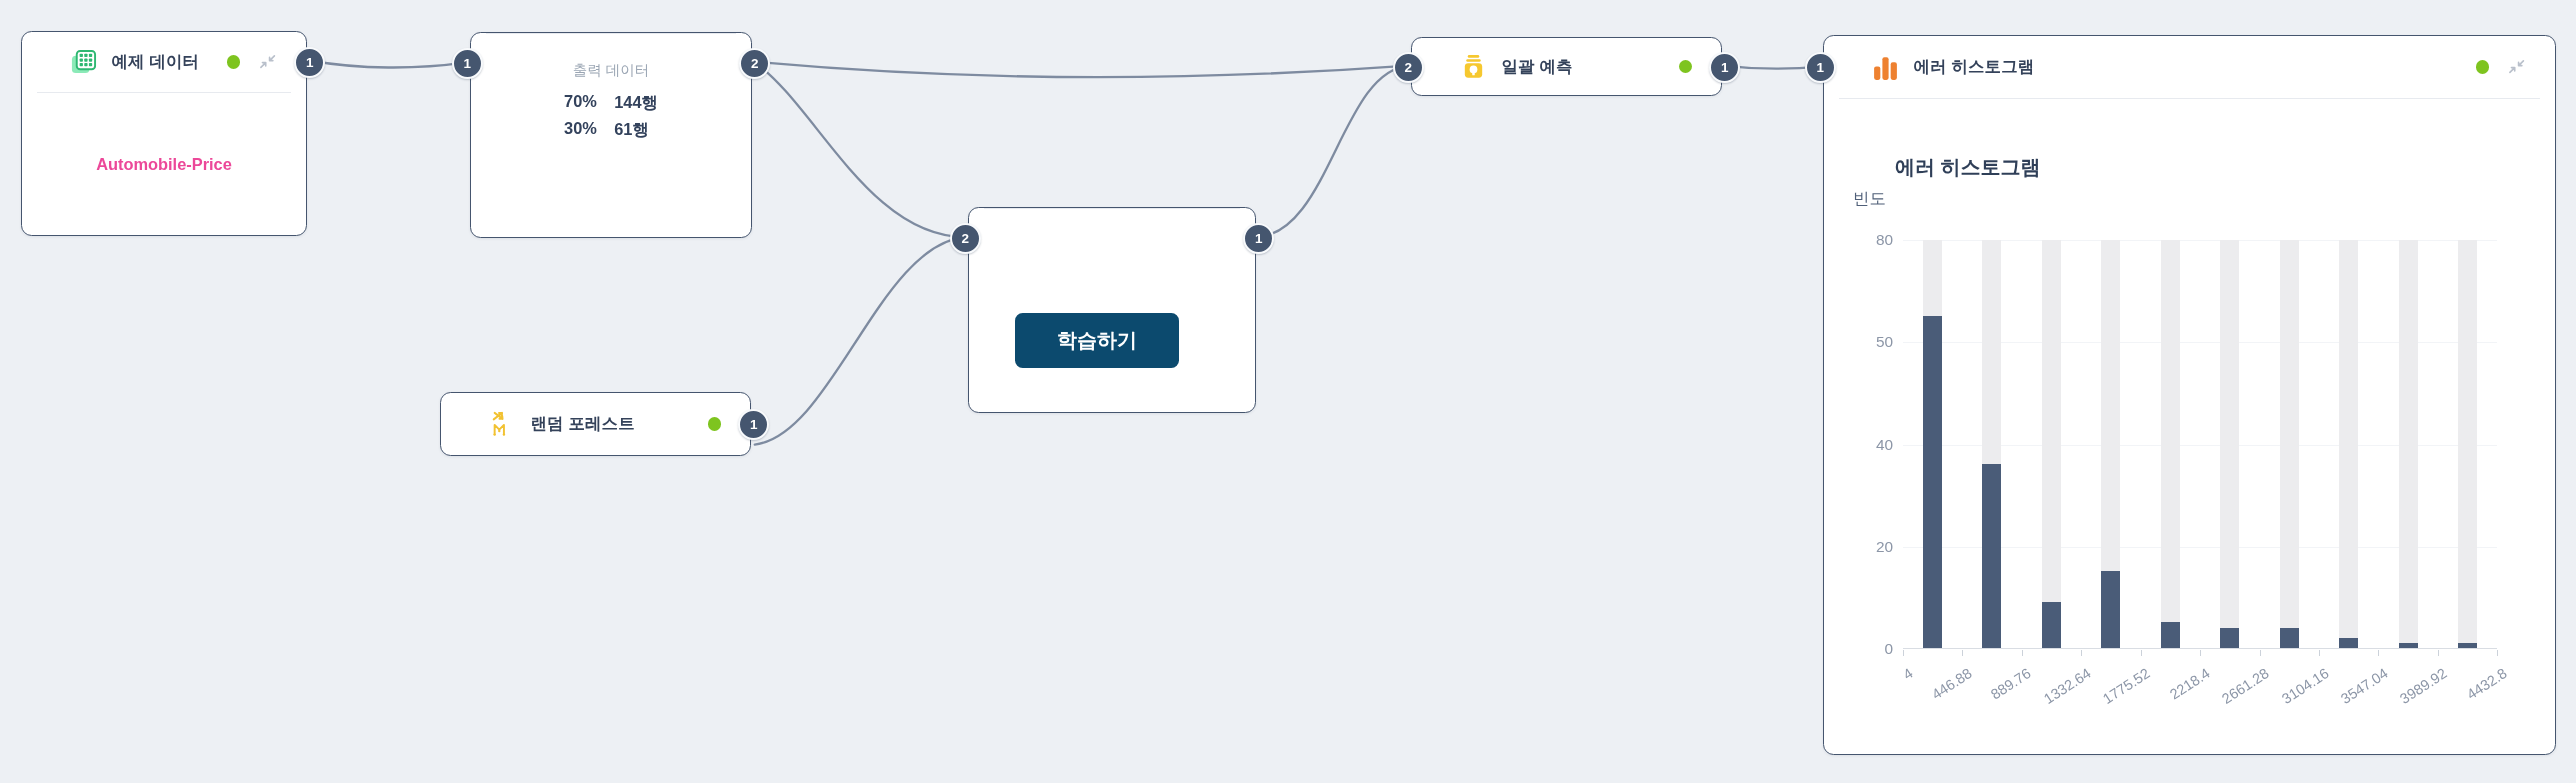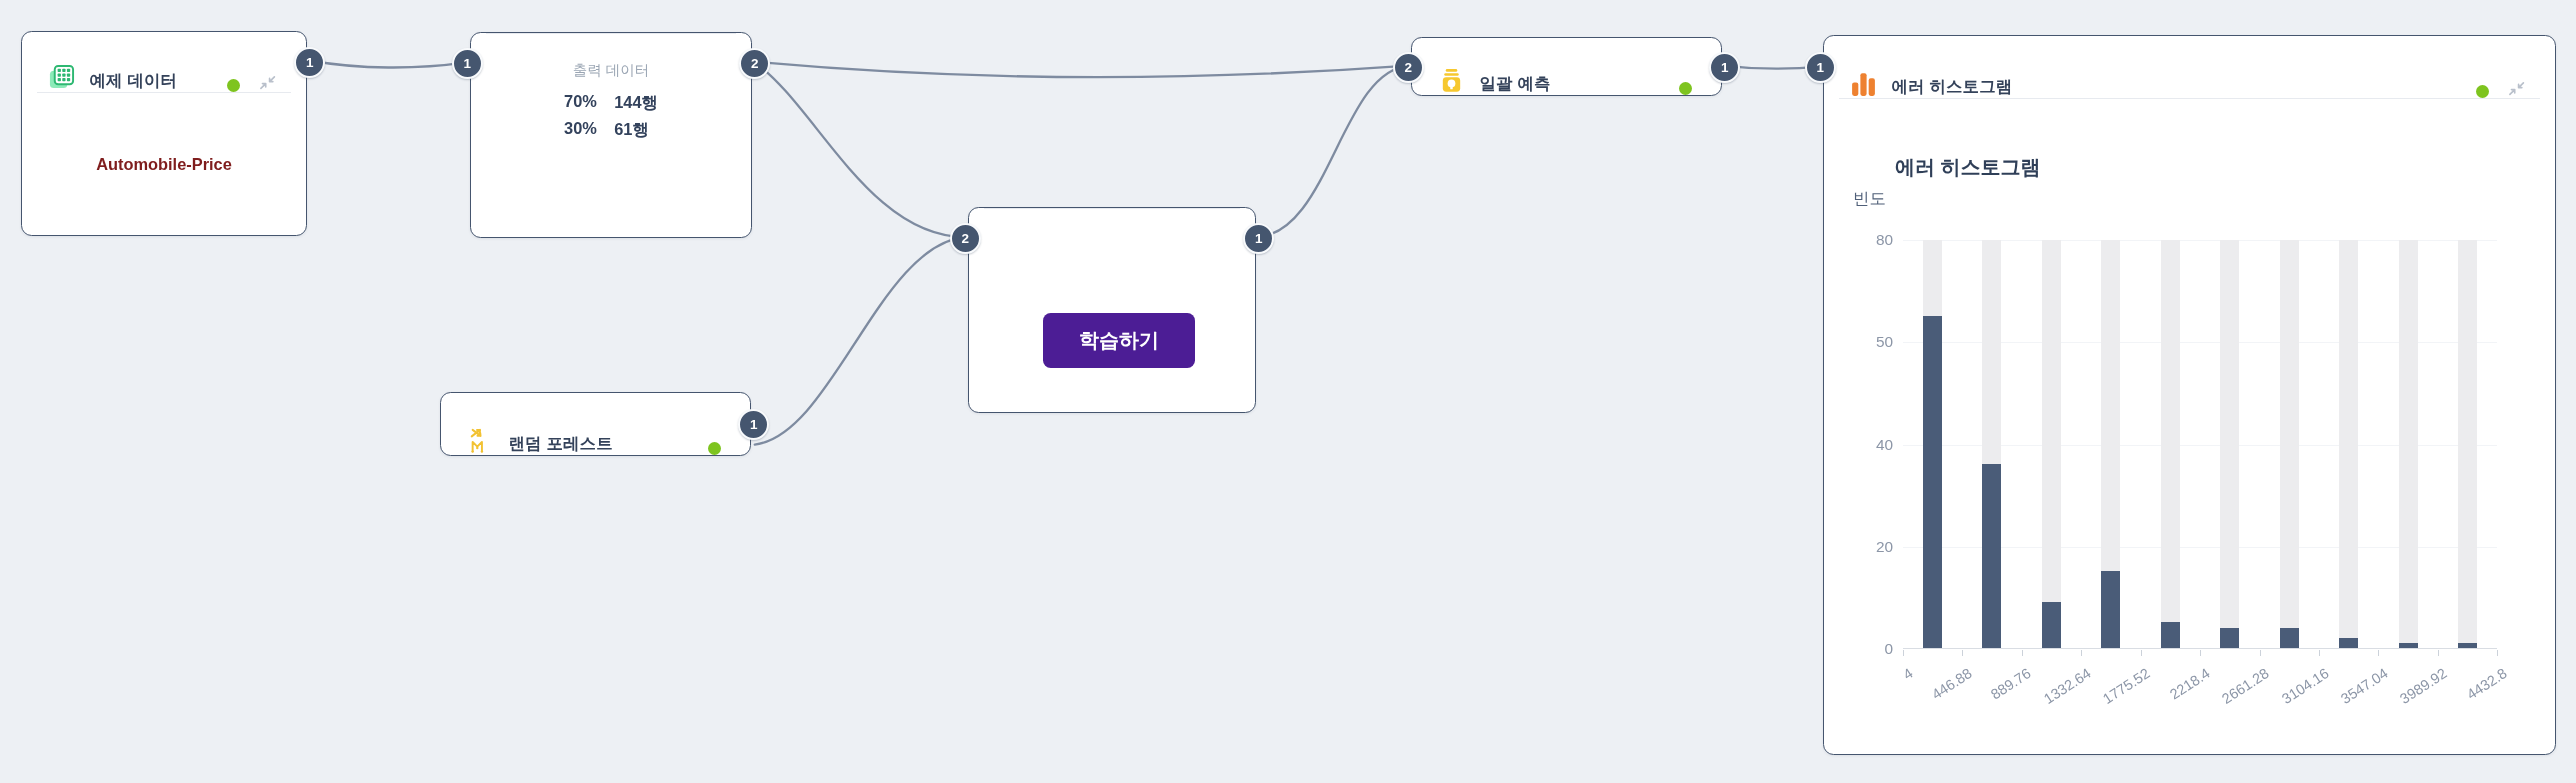--- a/index.html
+++ b/index.html
@@ -11,22 +11,23 @@
   }
   svg.edges { position:absolute; left:0; top:0; z-index:1; }
   svg.edges path { fill:none; stroke:#7e8ba0; stroke-width:2.4; stroke-linecap:round; }
 
   .node {
     position:absolute; z-index:2; background:#ffffff;
     border:1.9px solid #45556e; border-radius:10.6px;
     box-shadow:0 1px 2.9px rgba(40,55,80,.08);
   }
   .node-header {
-    height:60px; display:flex; align-items:flex-end;
+    height:60px; display:flex; align-items:center;
     padding:0 29px 0 25px;
+    margin-left:22px;
   }
   .compact .node-header { height:100%; }
   .node-icon { width:29px; height:29px; flex:0 0 auto; margin-right:13.5px; display:flex; align-items:center; justify-content:center; }
   .node-title { font-size:16.4px; font-weight:700; color:#34425a; letter-spacing:0.2px; white-space:nowrap; }
   .spacer { flex:1; }
   .status-dot { width:13.5px; height:13.5px; border-radius:50%; background:#7ec41f; flex:0 0 auto; }
   .collapse { width:19.3px; height:19.3px; margin-left:17.4px; flex:0 0 auto; }
   .divider { height:1px; background:#e7eaef; margin:0 15.4px; }
 
   .port {
@@ -35,34 +36,34 @@
     color:#ffffff; font-size:13.5px; font-weight:700;
     display:flex; align-items:center; justify-content:center;
     box-shadow:0 1px 1.9px rgba(40,55,80,.25);
   }
   .port-left  { left:-19.3px; }
   .port-right { right:-19.3px; }
 
   .node-body-center {
     display:flex; align-items:center; justify-content:center;
     height:calc(100% - 61px);
-    font-size:16.4px; font-weight:700; color:#7f1d1d;
+    font-size:16.4px; font-weight:700; color:#ec4899;
   }
   .split-body { padding-top:27px; text-align:center; }
   .split-label { font-size:14.5px; color:#9aa5b3; margin-bottom:11.6px; }
   .split-grid {
     display:grid; grid-template-columns:auto auto; column-gap:17.4px; row-gap:5.8px;
     justify-content:center; font-size:16.4px; font-weight:700; color:#33425c;
   }
   .split-grid .pct { text-align:left; }
   .split-grid .cnt { text-align:left; }
 
   .train-button {
-    position:absolute; left:74px; top:105px; width:152px; height:55px;
-    background:#4c1d95; border:none; border-radius:7.7px;
+    position:absolute; left:46px; top:105px; width:164px; height:55px;
+    background:#0c4a6e; border:none; border-radius:7.7px;
     color:#ffffff; font-size:20px; font-weight:700; cursor:pointer;
     font-family:"Liberation Sans", sans-serif;
     display:flex; align-items:center; justify-content:center;
   }
 
   
   .chart-title { position:absolute; left:71px; top:118px; font-size:20px; font-weight:700; color:#2f3f58; }
   .chart-ylabel { position:absolute; left:29px; top:152px; font-size:16.4px; color:#4f5f78; }
   .plot { position:absolute; left:79px; top:204px; width:594px; height:409px; border-bottom:1px solid #d9dde3; }
   .gridline { position:absolute; left:0; width:100%; height:1px; background:#f2f4f7; }

